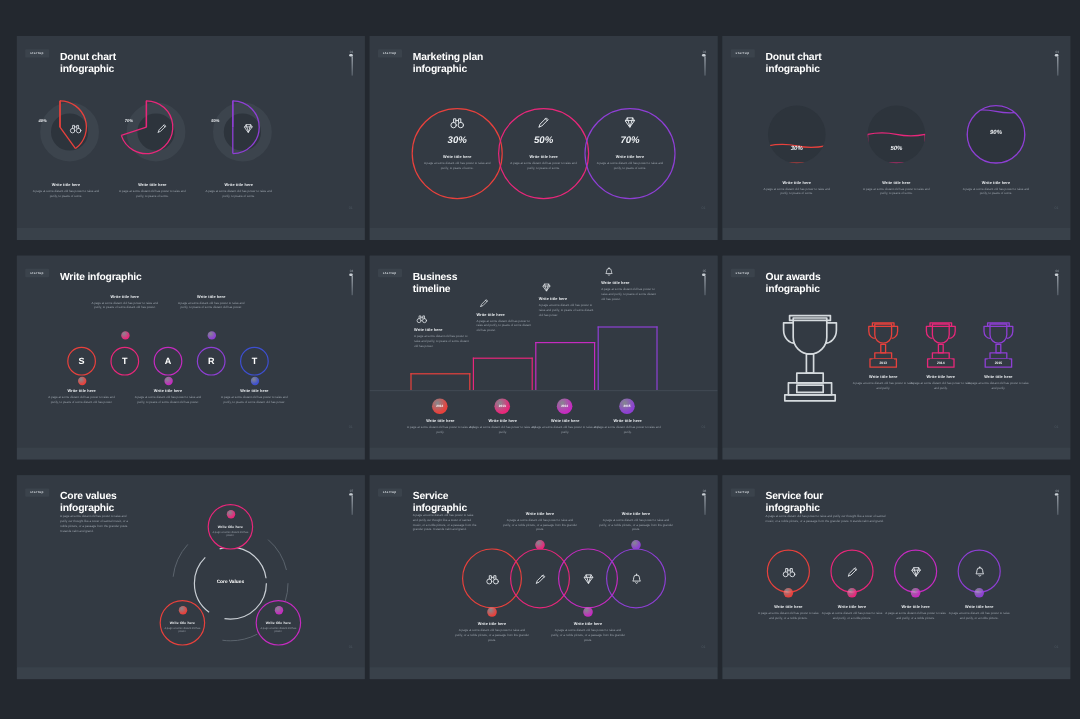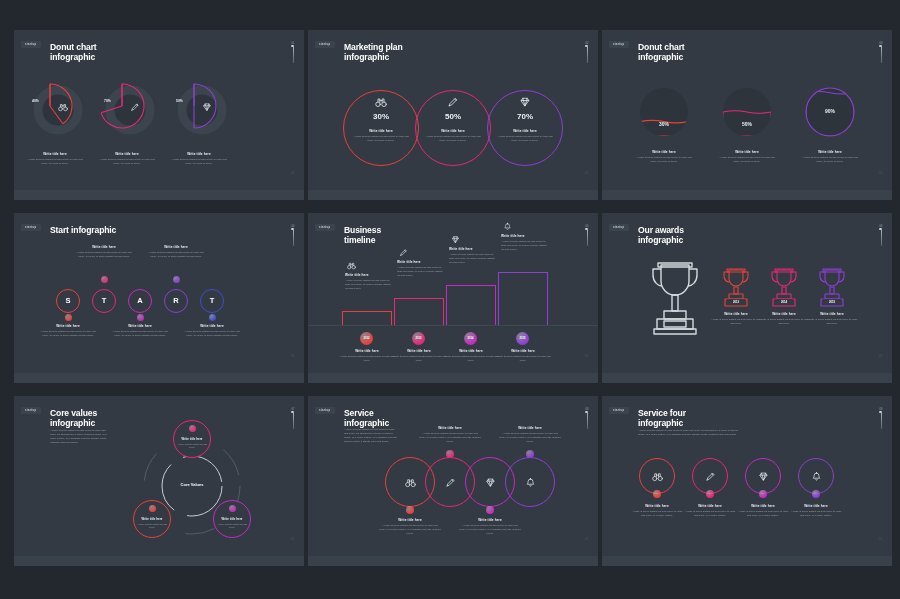--- a/index.html
+++ b/index.html
@@ -58,21 +58,21 @@
   .pagenum{
     position:absolute; right:10px; bottom:15px;
     font-size:3px; color:#4e5862;
   }
   .intro{
     position:absolute; font-size:2.5px; color:#9aa2ab; line-height:1.6;
   }
   .cap-title{ font-size:3.2px; font-weight:700; color:#eef1f4; text-align:center; letter-spacing:.1px; }
   .cap-body{ font-size:2.5px; color:#98a0a9; line-height:1.55; text-align:center; margin-top:2px; }
   .cap{ position:absolute; }
-  .pct{ color:#eef1f4; font-weight:700; }
+  .pct{ color:#eef1f4; font-weight:700;font-style:italic; }
   svg{ display:block; overflow:visible; }
   .ico{ fill:none; stroke:#e3e7eb; stroke-width:1.1; stroke-linecap:round; stroke-linejoin:round; }
   .dot{ border-radius:50%; position:absolute; }
   .ring{ position:absolute; border-radius:50%; border-style:solid; }
 </style>
 </head>
 <body>
 
 <div class="grid" id="grid">
     <div class="slide">
@@ -268,21 +268,21 @@
         <div class="cap" style="left:197px;top:120px;width:62px">
           <div class="cap-title">Write title here</div>
           <div class="cap-body">A page at some distant old has power to raise and purify, to peace of some.</div>
         </div>
       </div>
       <div class="footbar"></div>
     </div>
     <div class="slide">
       <div class="body">
         <div class="logo">startup</div>
-        <div class="title">Start infographic</div>
+        <div class="title">Write infographic</div>
         <div class="corner">
           <span class="num">04</span>
           <span class="cap"></span>
           <span class="bar"></span>
         </div>
         <div class="pagenum">01</div>
         <div class="ring" style="left:42px;top:76px;width:24px;height:24px;border-width:1px;border-color:#e8413c"></div>
         <div style="position:absolute;left:42px;top:83px;width:24px;text-align:center;font-size:7.5px;font-weight:700;color:#fff">S</div>
         <div class="dot" style="left:50.5px;top:100.5px;width:7px;height:7px;background:radial-gradient(circle at 35% 30%, #fff6, #e8413c 65%)"></div>
         <div class="cap" style="left:23px;top:111px;width:62px">

